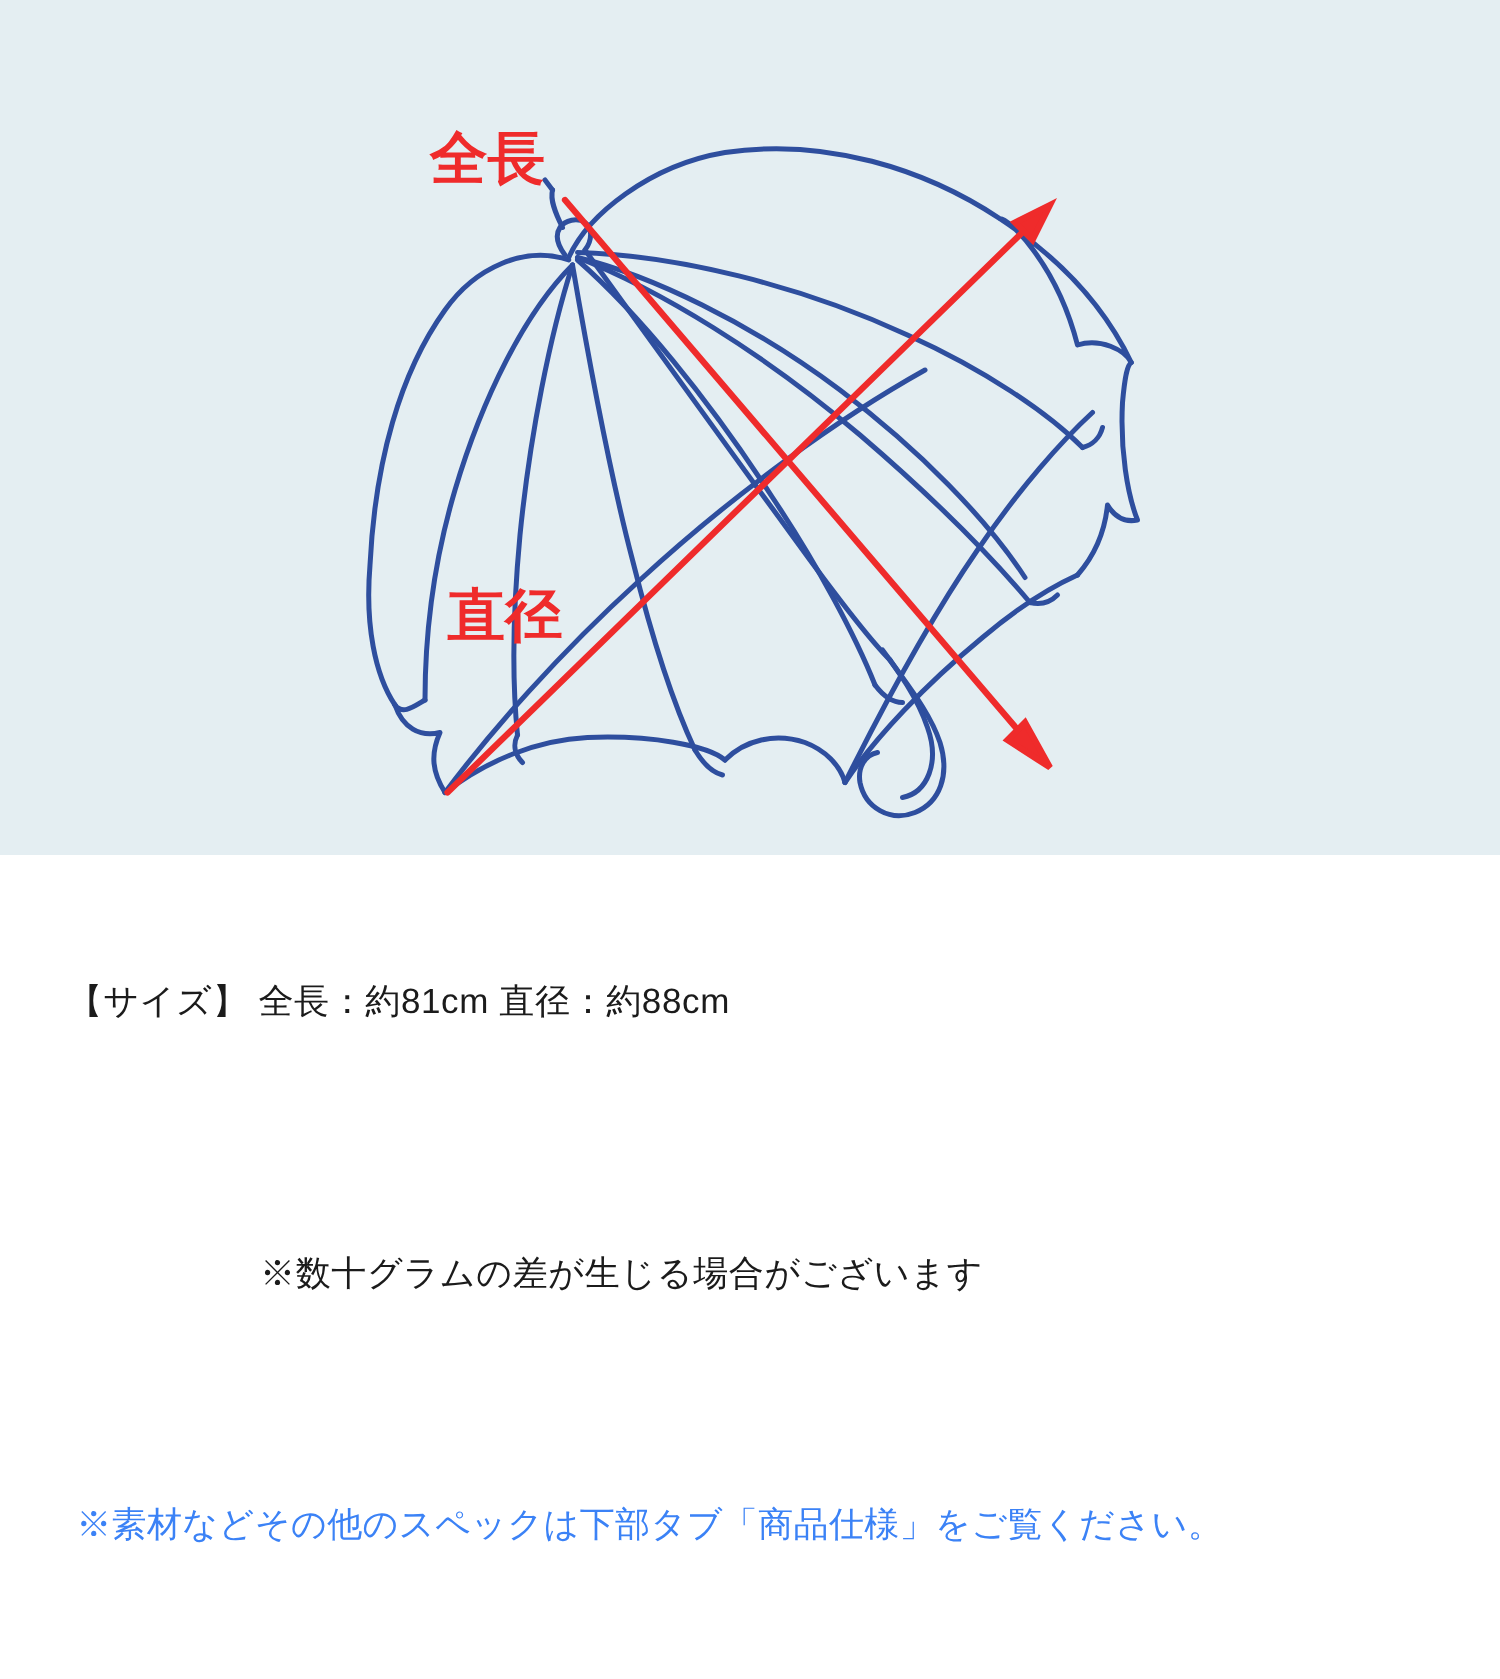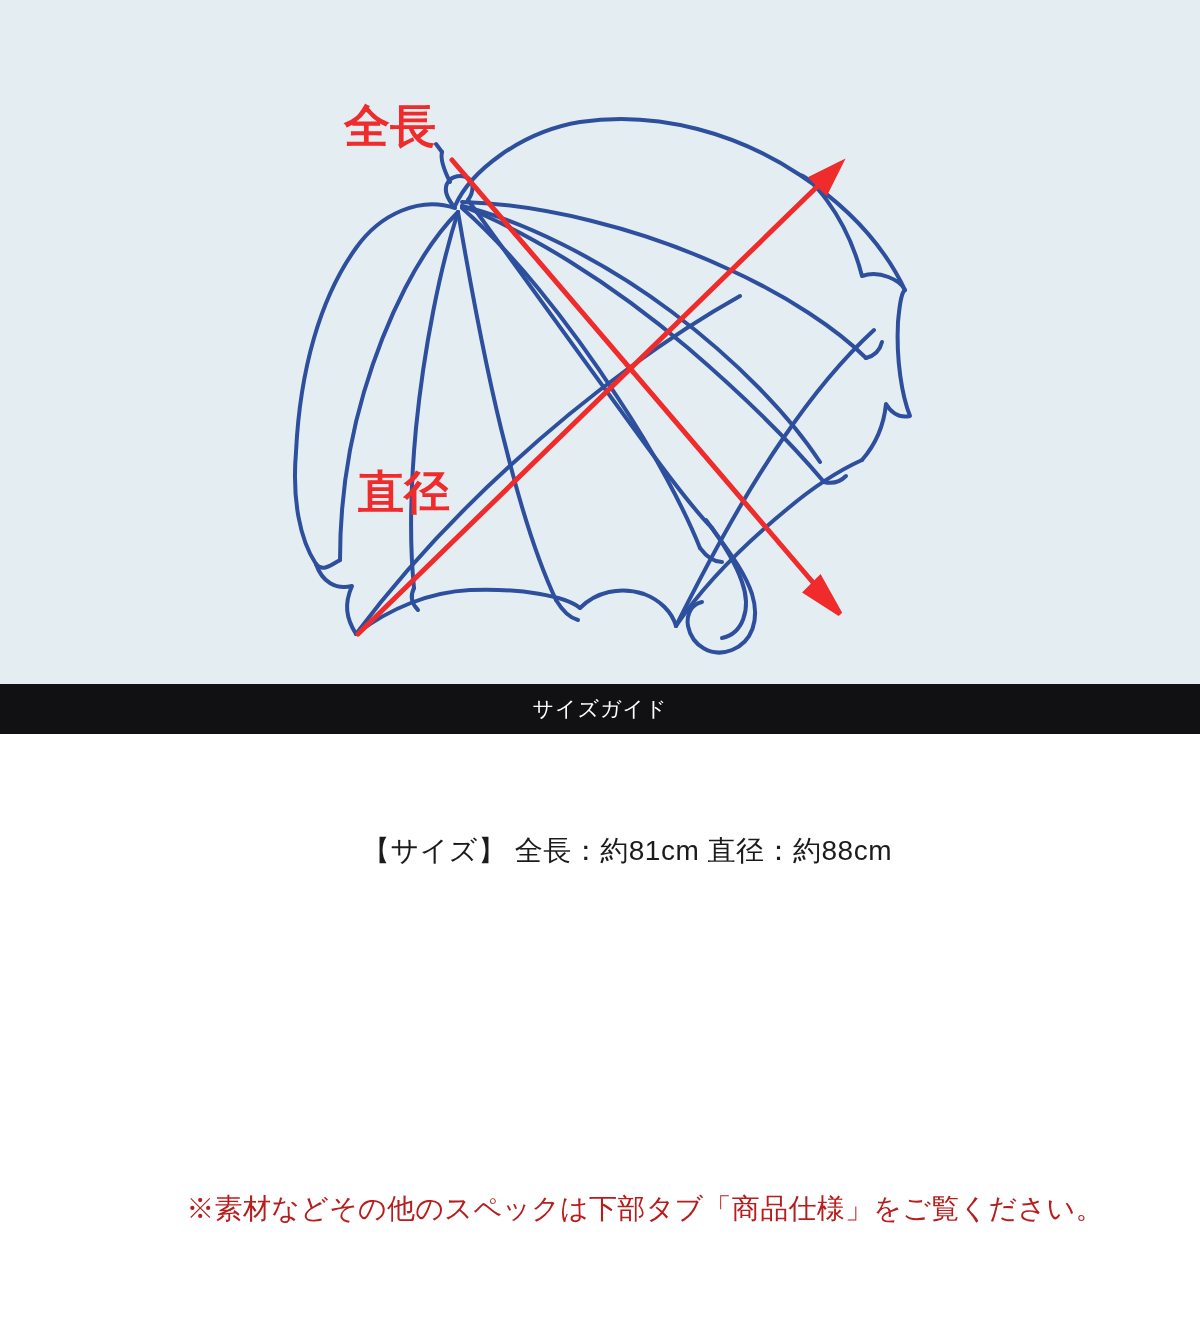--- a/index.html
+++ b/index.html
@@ -13,21 +13,20 @@
     font-family: "Liberation Sans", sans-serif;
     color: #1a1a1a;
     overflow: hidden;
   }
 
   .page {
     position: relative;
     width: 1200px;
     height: 1094px;
     background: #ffffff;
-    text-align: center;
   }
 
   
   .illus-panel {
     position: relative;
     width: 1200px;
     height: 684px;
     background: #e4eef2;
     overflow: hidden;
   }
@@ -80,24 +79,25 @@
     padding-left: 208px;
     letter-spacing: 0.5px;
     white-space: pre;
   }
 
   .spec-gap-medium { height: 140px; }
 
   .note-line {
     font-size: 28px;
     line-height: 1.5;
-    color: #b91c1c;
-    padding-left: 90px;
+    color: #3b82f6;
+    padding-left: 61px;
     letter-spacing: 0.3px;
     white-space: pre;
+    margin-top: 19px;
   }
 </style>
 </head>
 <body>
 
 <div class="page">
 
   <div class="illus-panel">
     <svg viewBox="0 0 1200 684" xmlns="http://www.w3.org/2000/svg">
       <g fill="none" stroke="#2e4e9e" stroke-width="4" stroke-linecap="round" stroke-linejoin="round">
@@ -153,24 +153,22 @@
       <g stroke="#ef2b2b" stroke-width="5" fill="#ef2b2b" stroke-linecap="round">
         <line x1="358" y1="634" x2="826" y2="178"></line>
         <polygon points="840,164 812,178 826,192"></polygon>
       </g>
 
       <text x="344" y="142" font-family="'Liberation Sans', sans-serif" font-size="46" font-weight="bold" fill="#ef2b2b">全長</text>
       <text x="358" y="508" font-family="'Liberation Sans', sans-serif" font-size="46" font-weight="bold" fill="#ef2b2b">直径</text>
     </svg>
   </div>
 
-  <div class="caption-bar">
-    <span class="caption-text">サイズガイド</span>
-  </div>
 
   <div class="spec-area">
     <div class="spec-line">【サイズ】 全長：約81cm 直径：約88cm</div>
     <div class="spec-gap-large"></div>
+    <div class="spec-sub">※数十グラムの差が生じる場合がございます</div>
     <div class="spec-gap-medium"></div>
     <div class="note-line">※素材などその他のスペックは下部タブ「商品仕様」をご覧ください。</div>
   </div>
 
 </div>
 
 </body></html>

